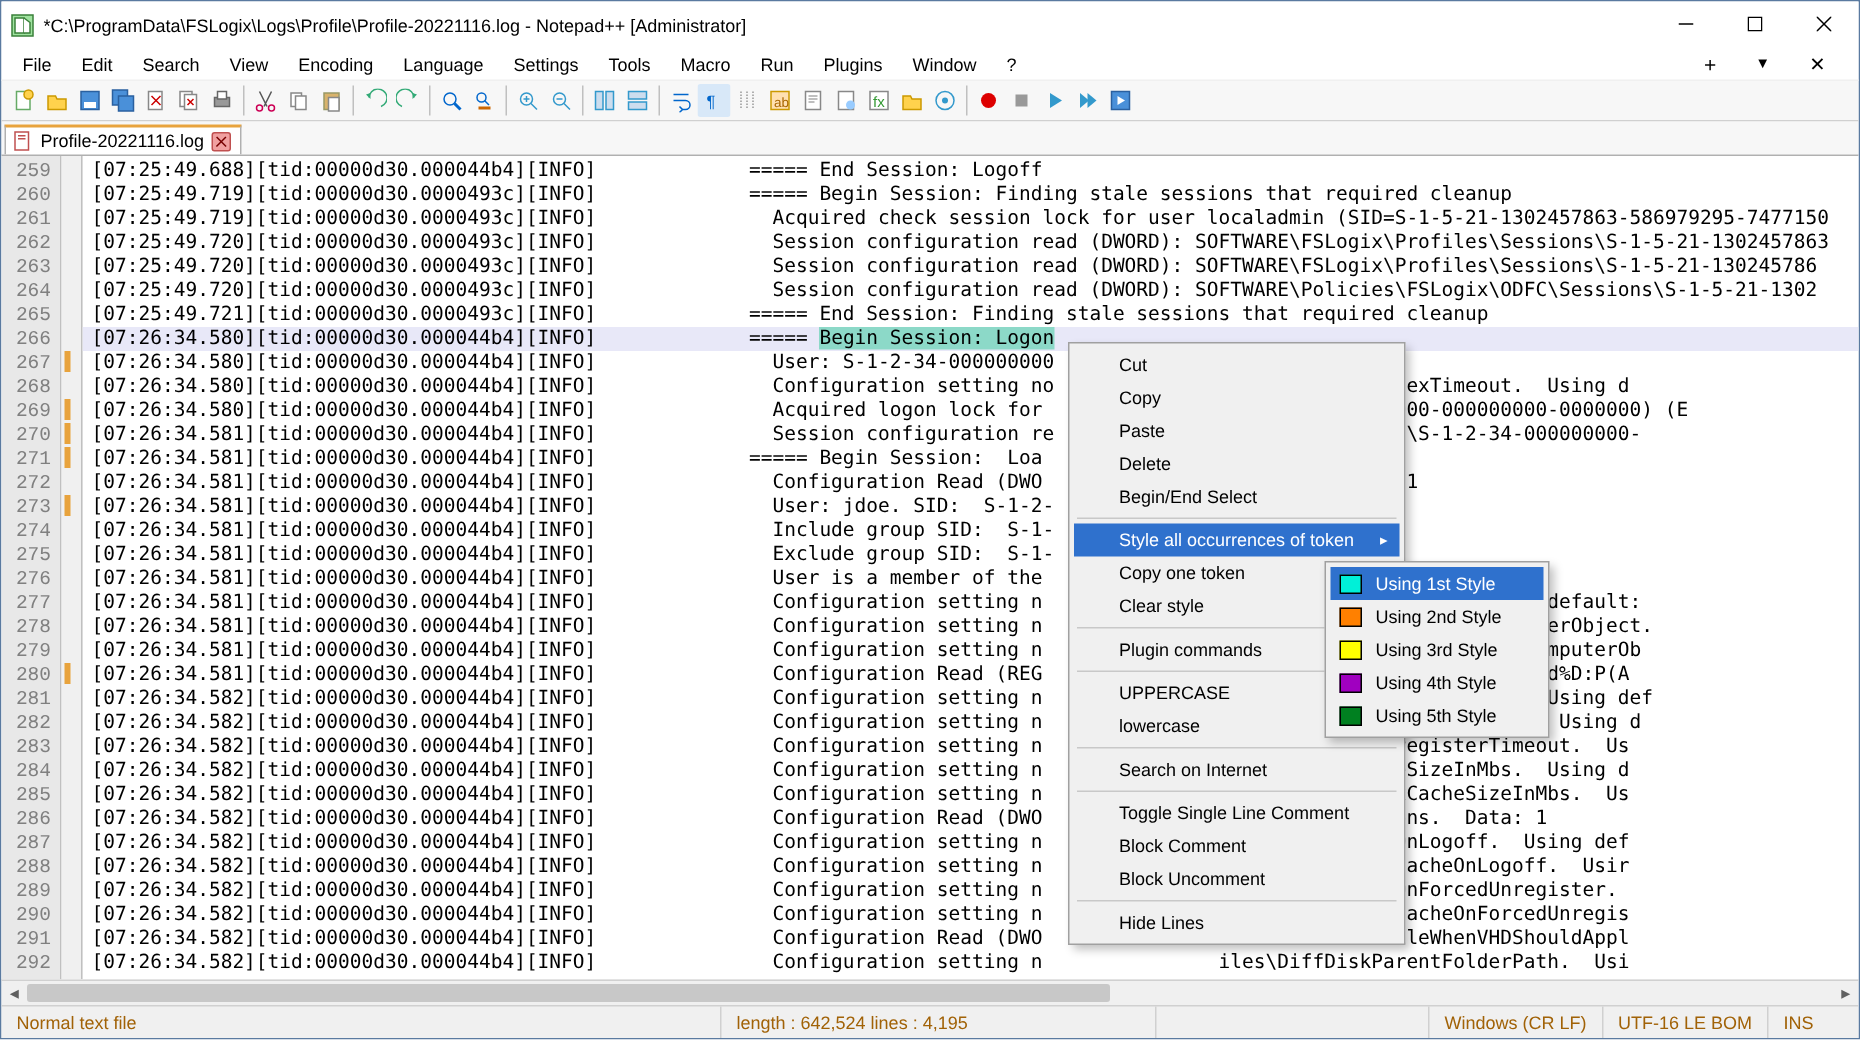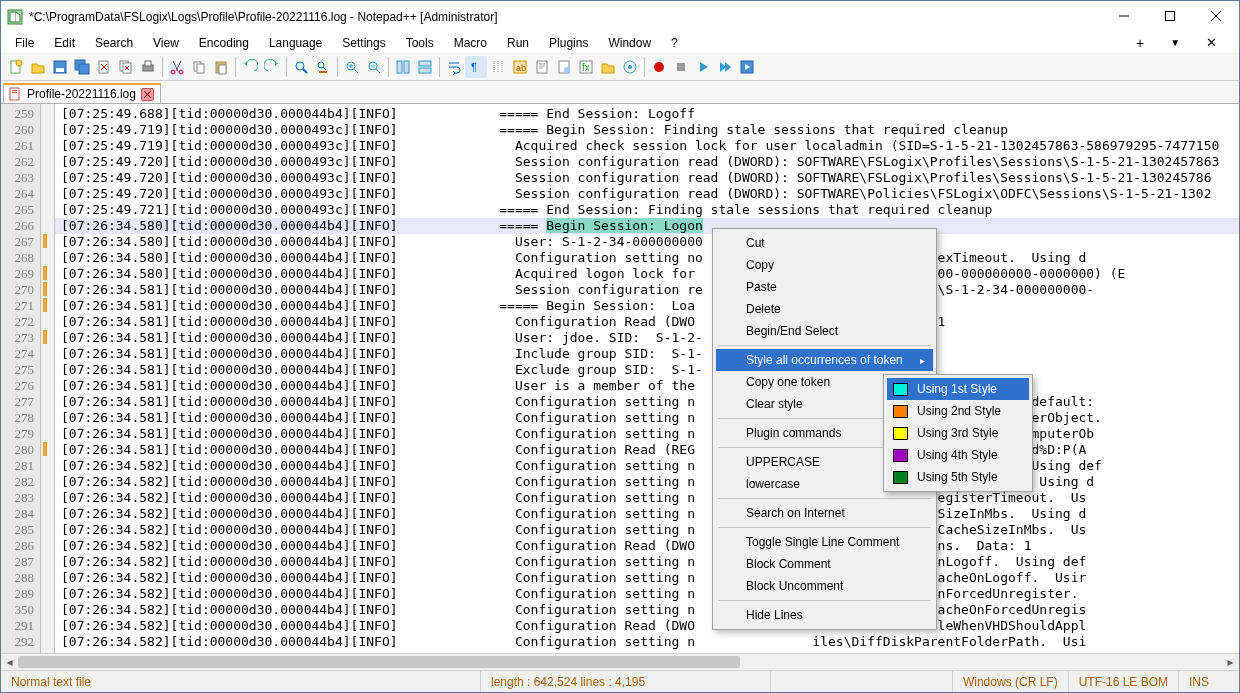--- a/index.html
+++ b/index.html
@@ -16,21 +16,21 @@
   .toolbar { height:27px; display:flex; align-items:center; padding:2px 4px; gap:0; background:#f7f7f7; border-bottom:1px solid #d0d0d0;}
   .tbtn { width:22px; height:22px; display:flex; align-items:center; justify-content:center; border:1px solid transparent; border-radius:2px;}
   .tsep { width:1px; height:20px; background:#c0c0c0; margin:0 3px;}
   .tabbar { height:22px; display:flex; align-items:flex-end; padding-left:2px; background:#f7f7f7; }
   .tab { height:20px; display:flex; align-items:center; gap:5px; padding:0 6px 0 4px; background:#fff; border:1px solid #b0b0b0; border-bottom:none; border-top:2px solid #e8a33d; font-size:12px;}
   .tab .ficon { width:14px; height:14px; }
   .tab .close { width:13px; height:13px; border:1px solid #c05050; background:#f0a0a0; position:relative; border-radius:2px;}
   .tab .close::before, .tab .close::after { content:""; position:absolute; left:1px; top:5px; width:9px; height:1.2px; background:#700; }
   .tab .close::before { transform:rotate(45deg);} .tab .close::after { transform:rotate(-45deg);}
   .editor-wrap { flex:1; display:flex; border-top:1px solid #b0b0b0; overflow:hidden; position:relative; background:#fff;}
-  .gutter { width:40px; text-align:right; padding:2px 6px 2px 2px; font-family: Liberation Serif, serif; font-size:13px; color:#808080; background:#e8e8e8; border-right:1px solid #c0c0c0; line-height:16px;}
+  .gutter { width:40px; text-align:right; padding:2px 6px 2px 2px; font-family: Liberation Mono, monospace; font-size:13px; color:#808080; background:#e8e8e8; border-right:1px solid #c0c0c0; line-height:16px;}
   .change { width:14px; background:#f0f0f0; border-right:1px solid #c0c0c0; position:relative;}
   .chmark { position:absolute; left:2px; width:4px; height:14px; background:#e8a33d;}
   .editor { flex:1; font-family: Consolas, monospace; font-size:13px; line-height:16px; white-space:pre; overflow:hidden; padding:2px 0 2px 6px; color:#000; position:relative;}
   .sel { background:#8cd9c8;}
   .current { background: #e8e8f8; position:absolute; left:0; right:0; height:16px; z-index:0;}
   .editor .row { position:relative; z-index:1; height:16px;}
   .hscroll { height:17px; background:#f0f0f0; border-top:1px solid #d0d0d0; position:relative;}
   .hscroll .track { position:absolute; left:17px; right:17px; top:0; bottom:0; background:#f0f0f0;}
   .hscroll .thumb { position:absolute; left:0; width:60%; top:2px; bottom:2px; background:#c8c8c8; border-radius:2px;}
   .hscroll .arr { position:absolute; top:0; bottom:0; width:17px; display:flex; align-items:center; justify-content:center; color:#606060;}
@@ -343,21 +343,21 @@
         <div>280</div>
         <div>281</div>
         <div>282</div>
         <div>283</div>
         <div>284</div>
         <div>285</div>
         <div>286</div>
         <div>287</div>
         <div>288</div>
         <div>289</div>
-        <div>350</div>
+        <div>290</div>
         <div>291</div>
         <div>292</div>
       </div>
     <div class="change" id="chgutter">
         <div class="chmark" style="top: 130px;"></div>
         <div class="chmark" style="top: 162px;"></div>
         <div class="chmark" style="top: 178px;"></div>
         <div class="chmark" style="top: 194px;"></div>
         <div class="chmark" style="top: 226px;"></div>
         <div class="chmark" style="top: 338px;"></div>

